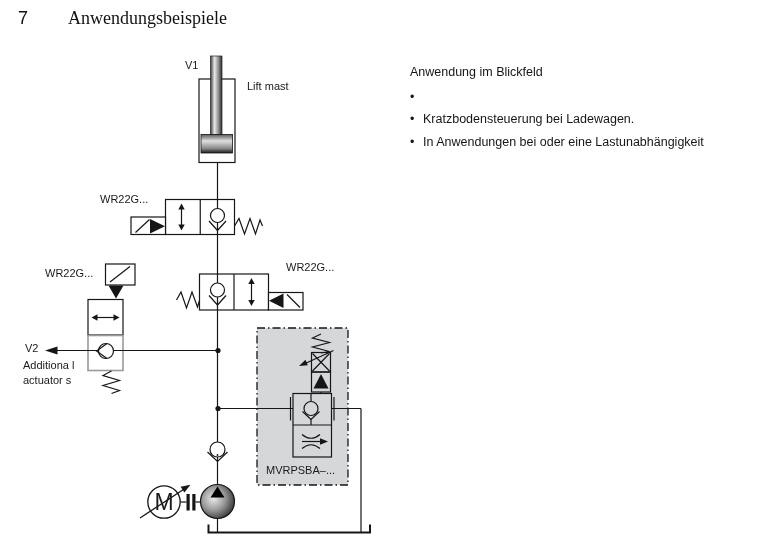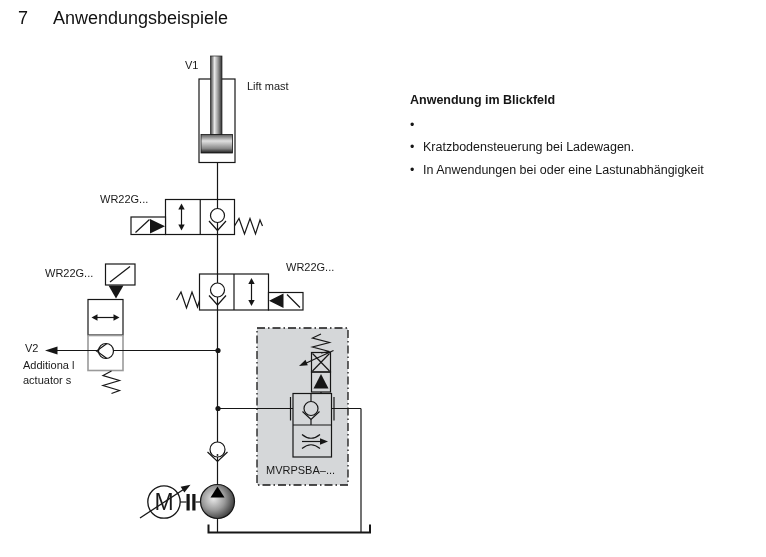--- a/index.html
+++ b/index.html
@@ -1,23 +1,23 @@
 <!DOCTYPE html>
 <html><head>
 <meta charset="utf-8">
 <style>
   html,body{margin:0;padding:0;background:#fff;}
   .page{position:relative;width:766px;height:557px;background:#ffffff;overflow:hidden;
         font-family:"Liberation Sans",sans-serif;color:#161616;}
   .heading{position:absolute;top:8px;left:0;font-size:18px;color:#111;}
   .heading .num{position:absolute;left:18px;top:0;}
-  .heading .ttl{position:absolute;left:53px;top:0;white-space:nowrap;}
+  .heading .ttl{position:absolute;left:68px;top:0;white-space:nowrap;font-family:Liberation Serif, serif;}
   .diagram-svg{position:absolute;left:0;top:0;}
   .infocol{position:absolute;left:410px;top:66px;width:352px;font-size:12.5px;line-height:13.5px;}
-  .info-heading{font-weight:bold;margin-bottom:11px;white-space:nowrap;margin-top:28px;}
+  .info-heading{font-weight:normal;margin-bottom:11px;white-space:nowrap;}
   .bullet{display:flex;margin-bottom:9px;}
   .bullet .b{width:13px;flex:0 0 13px;}
   .bullet .bl{display:block;white-space:nowrap;}
   svg text{font-family:"Liberation Sans",sans-serif;fill:#1a1a1a;}
 </style>
 </head>
 <body>
 
 <div class="page">
 

